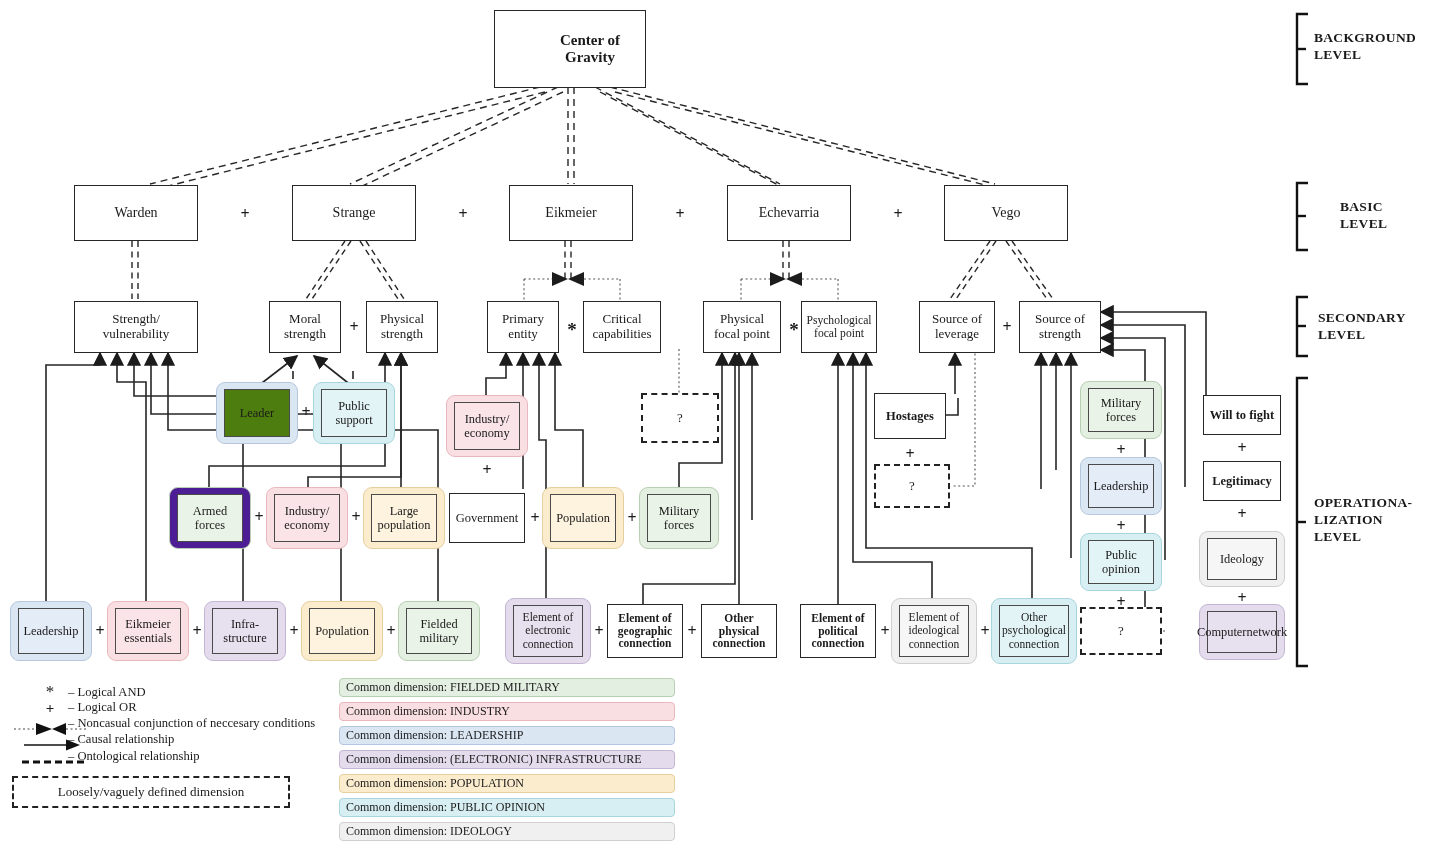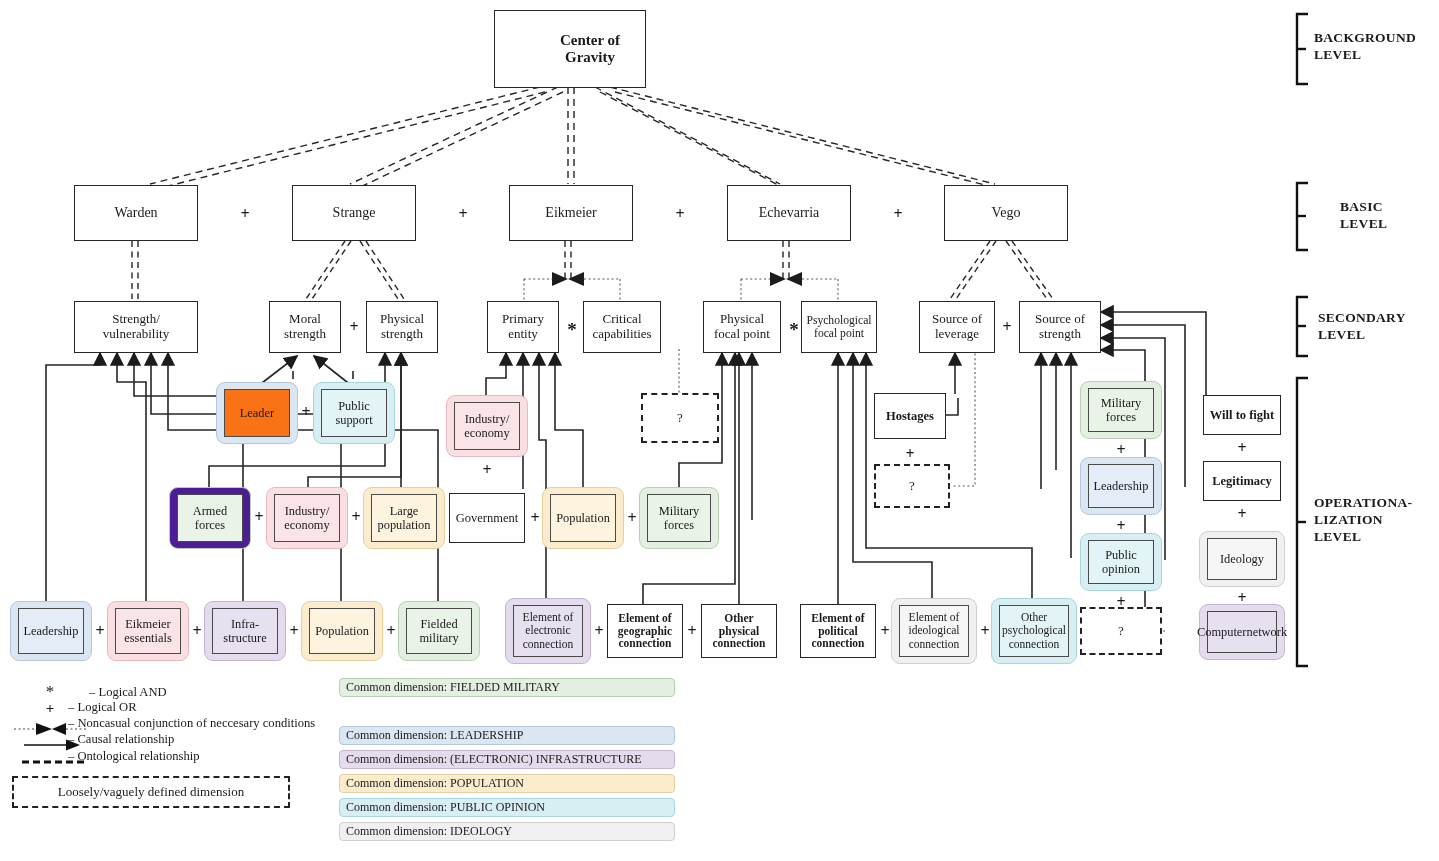--- a/index.html
+++ b/index.html
@@ -260,21 +260,21 @@
     <span>Source of</span>
     <span>leverage</span>
     </div>
   <div class="op-sign" style="left:997px;top:316px;width:20px;height:22px;">+</div>
   <div class="node sec" style="left:1019px;top:301px;width:82px;height:52px;flex-direction:column;">
     <span>Source of</span>
     <span>strength</span>
     </div>
 
   <div class="halo" style="left:216px;top:382px;width:82px;height:62px;background:#dbe6f3;border:1px solid #b6c6de;">
-    <div class="inner" style="background:#f97316;">
+    <div class="inner" style="background:#4d7c0f;">
       <span>Leader</span>
       </div>
     </div>
   <div class="op-sign" style="left:297px;top:402px;width:18px;height:20px;">+</div>
   <div class="halo" style="left:313px;top:382px;width:82px;height:62px;background:#d7eff2;border:1px solid #a9d6dd;">
     <div class="inner" style="background:#e3f4f6;flex-direction:column;">
       <span>Public</span>
       <span>support</span>
       </div>
     </div>
@@ -482,21 +482,21 @@
     <div>SECONDARY</div>
     <div>LEVEL</div>
   </div>
   <div class="levelLabel" style="left:1314px;top:495px;width:125px;">
     <div>OPERATIONA-</div>
     <div>LIZATION</div>
     <div>LEVEL</div>
   </div>
 
   <div class="legendGlyph" style="left:42px;top:683px;width:16px;height:16px;text-align:center;font-size:17px;line-height:18px;">*</div>
-  <div class="legendRow" style="left:68px;top:685px;margin-left:21px;">– Logical AND</div>
+  <div class="legendRow" style="left:68px;top:685px;">– Logical AND</div>
 
   <div class="legendGlyph" style="left:42px;top:700px;width:16px;height:16px;text-align:center;font-size:15px;font-weight:bold;line-height:16px;">+</div>
   <div class="legendRow" style="left:68px;top:700px;">– Logical OR</div>
 
   <svg width="80" height="16" style="position:absolute;left:14px;top:721px;">
     <g stroke="#444" stroke-width="1.1" stroke-dasharray="2,2.5" fill="none">
         <path d="M0,8 L20,8"></path>
         <path d="M52,8 L72,8"></path>
       </g>
     <path d="M22,2 L38,8 L22,14 Z" fill="#111"></path>
@@ -515,20 +515,23 @@
   </svg>
   <div class="legendRow" style="left:68px;top:749px;">– Ontological relationship</div>
 
   <div class="loosebox" style="left:12px;top:776px;width:278px;height:32px;">
     <span>Loosely/vaguely defined dimension</span>
   </div>
 
   <div class="dimRow" style="left:339px;top:678px;width:336px;height:19px;background:#e3efe0;border-color:#b9cfb4;">
     <span>Common dimension: FIELDED MILITARY</span>
     </div>
+  <div class="dimRow" style="left:339px;top:702px;width:336px;height:19px;background:#fadfe2;border-color:#e9b8bf;">
+    <span>Common dimension: INDUSTRY</span>
+    </div>
   <div class="dimRow" style="left:339px;top:726px;width:336px;height:19px;background:#dbe6f3;border-color:#b6c6de;">
     <span>Common dimension: LEADERSHIP</span>
     </div>
   <div class="dimRow" style="left:339px;top:750px;width:336px;height:19px;background:#e4dcec;border-color:#c3b6d2;">
     <span>Common dimension: (ELECTRONIC) INFRASTRUCTURE</span>
     </div>
   <div class="dimRow" style="left:339px;top:774px;width:336px;height:19px;background:#fbeccd;border-color:#e5cf9e;">
     <span>Common dimension: POPULATION</span>
     </div>
   <div class="dimRow" style="left:339px;top:798px;width:336px;height:19px;background:#d7eff2;border-color:#a9d6dd;">

